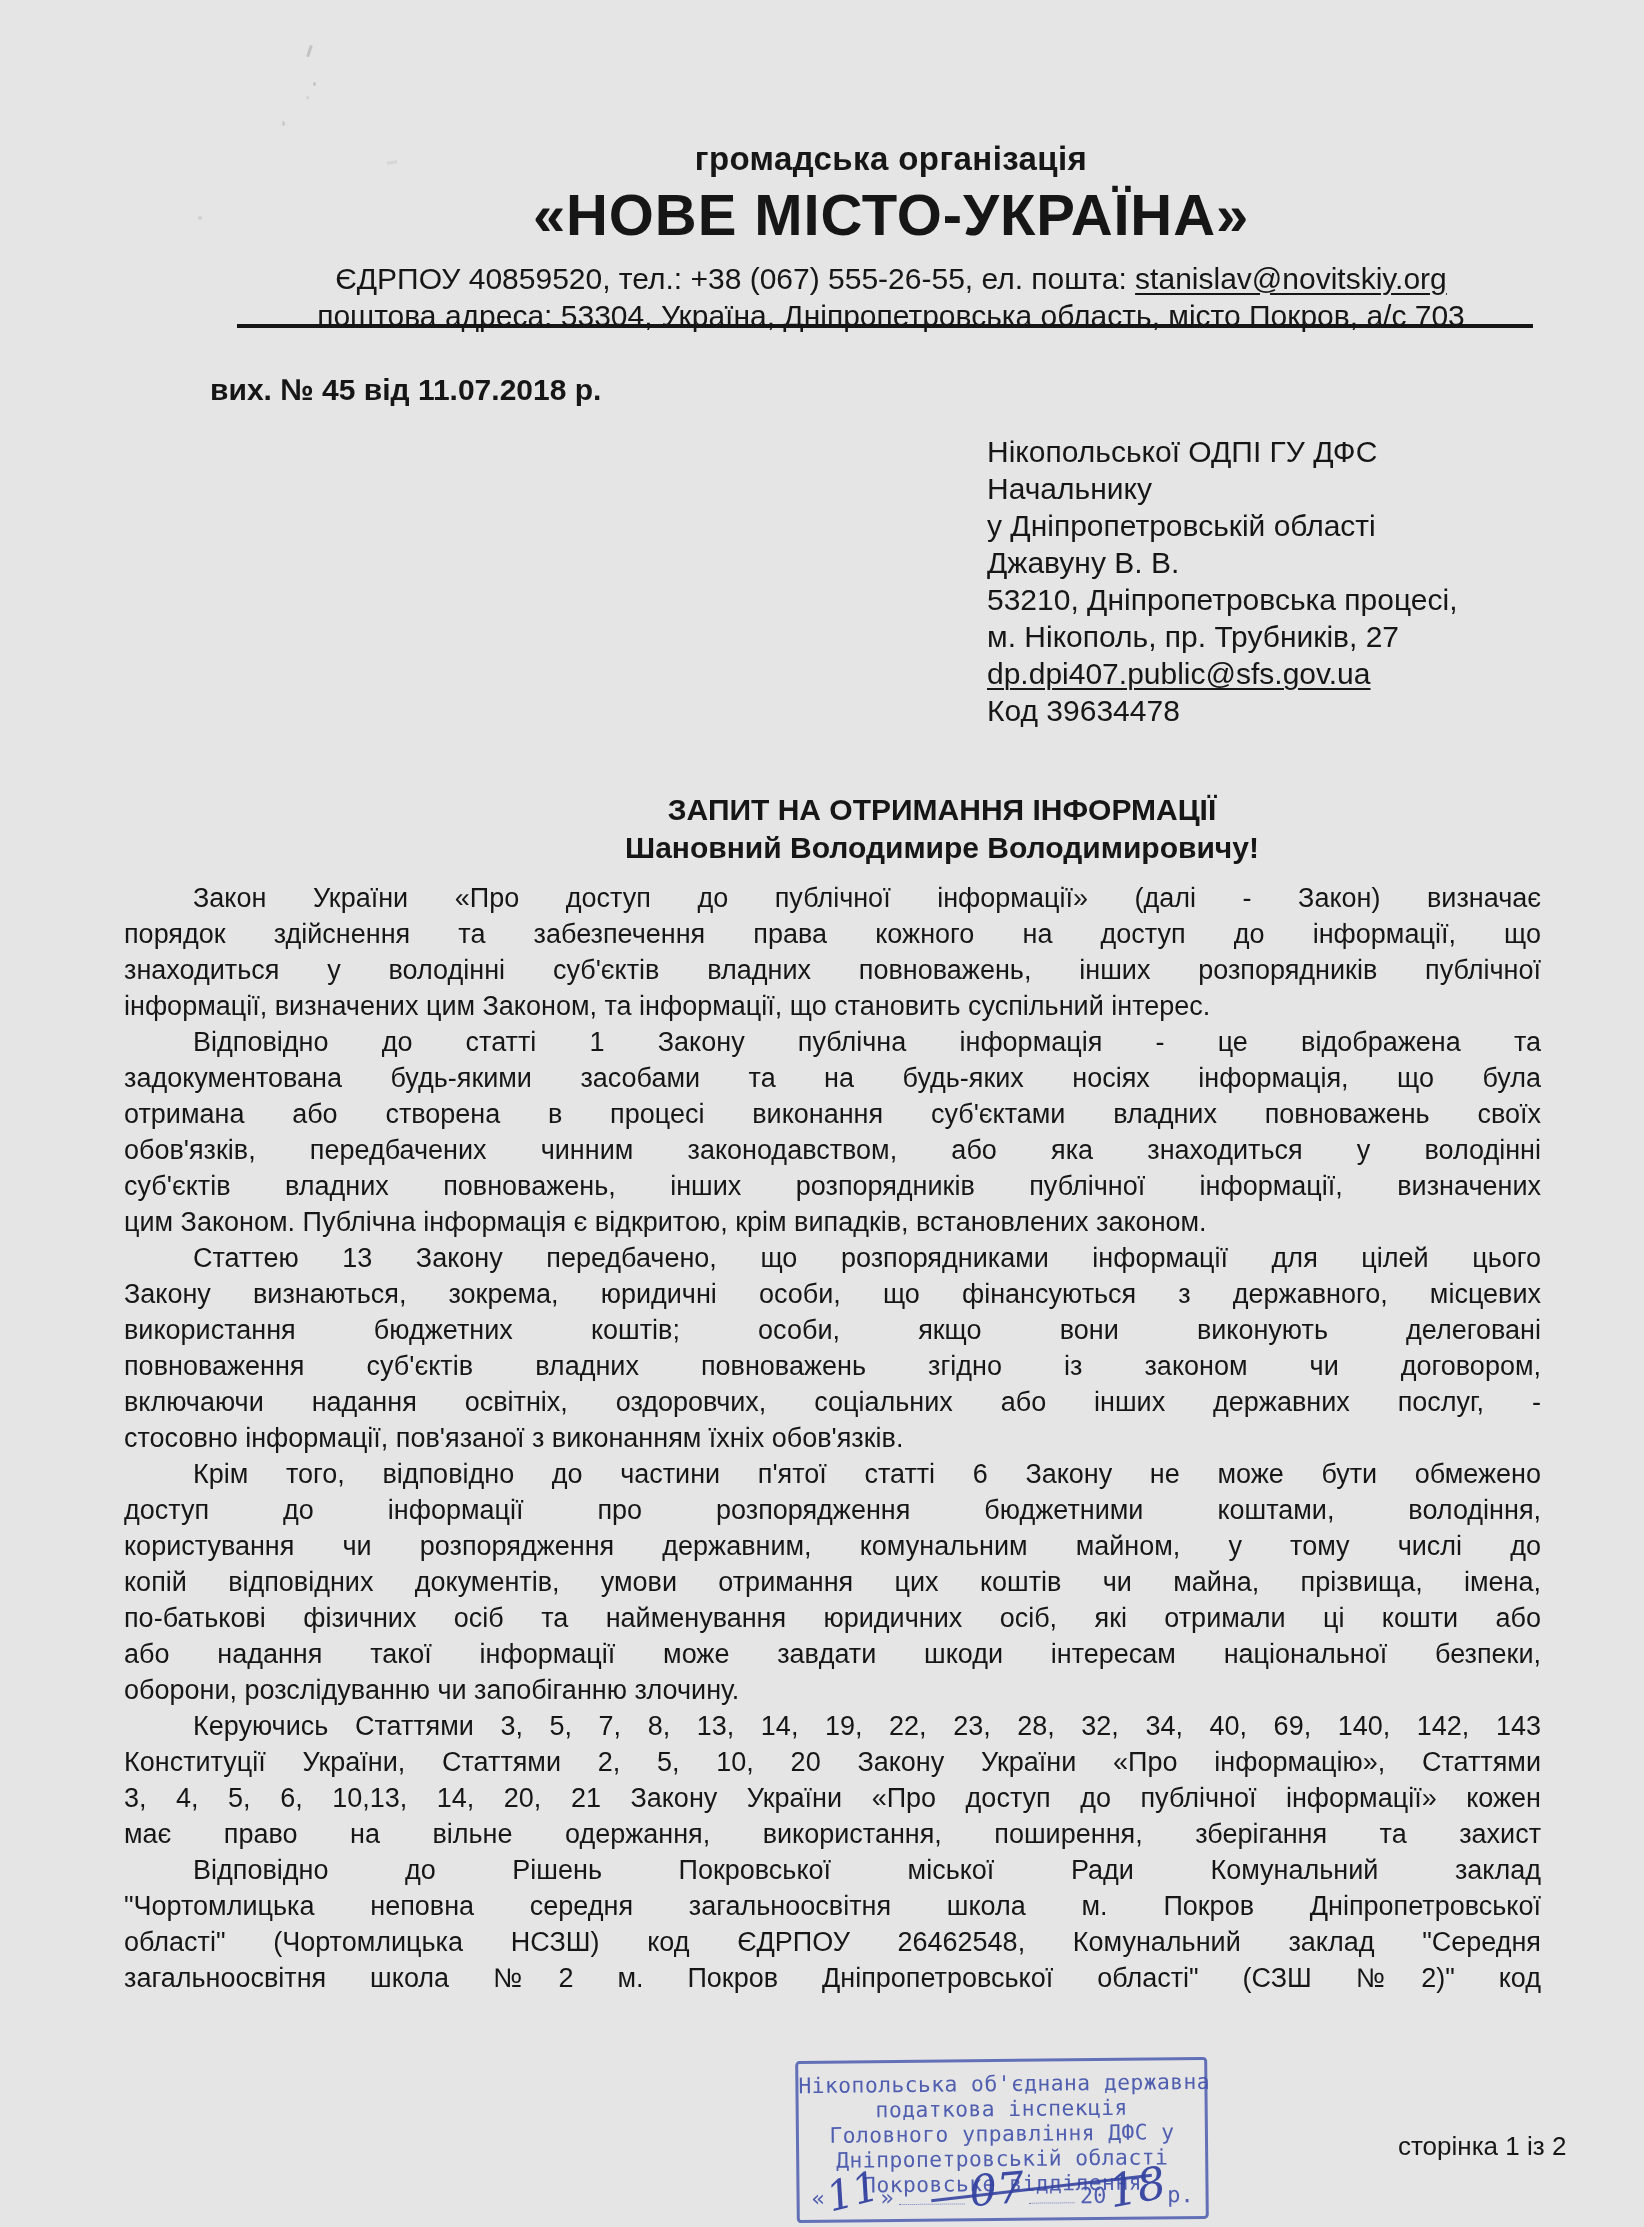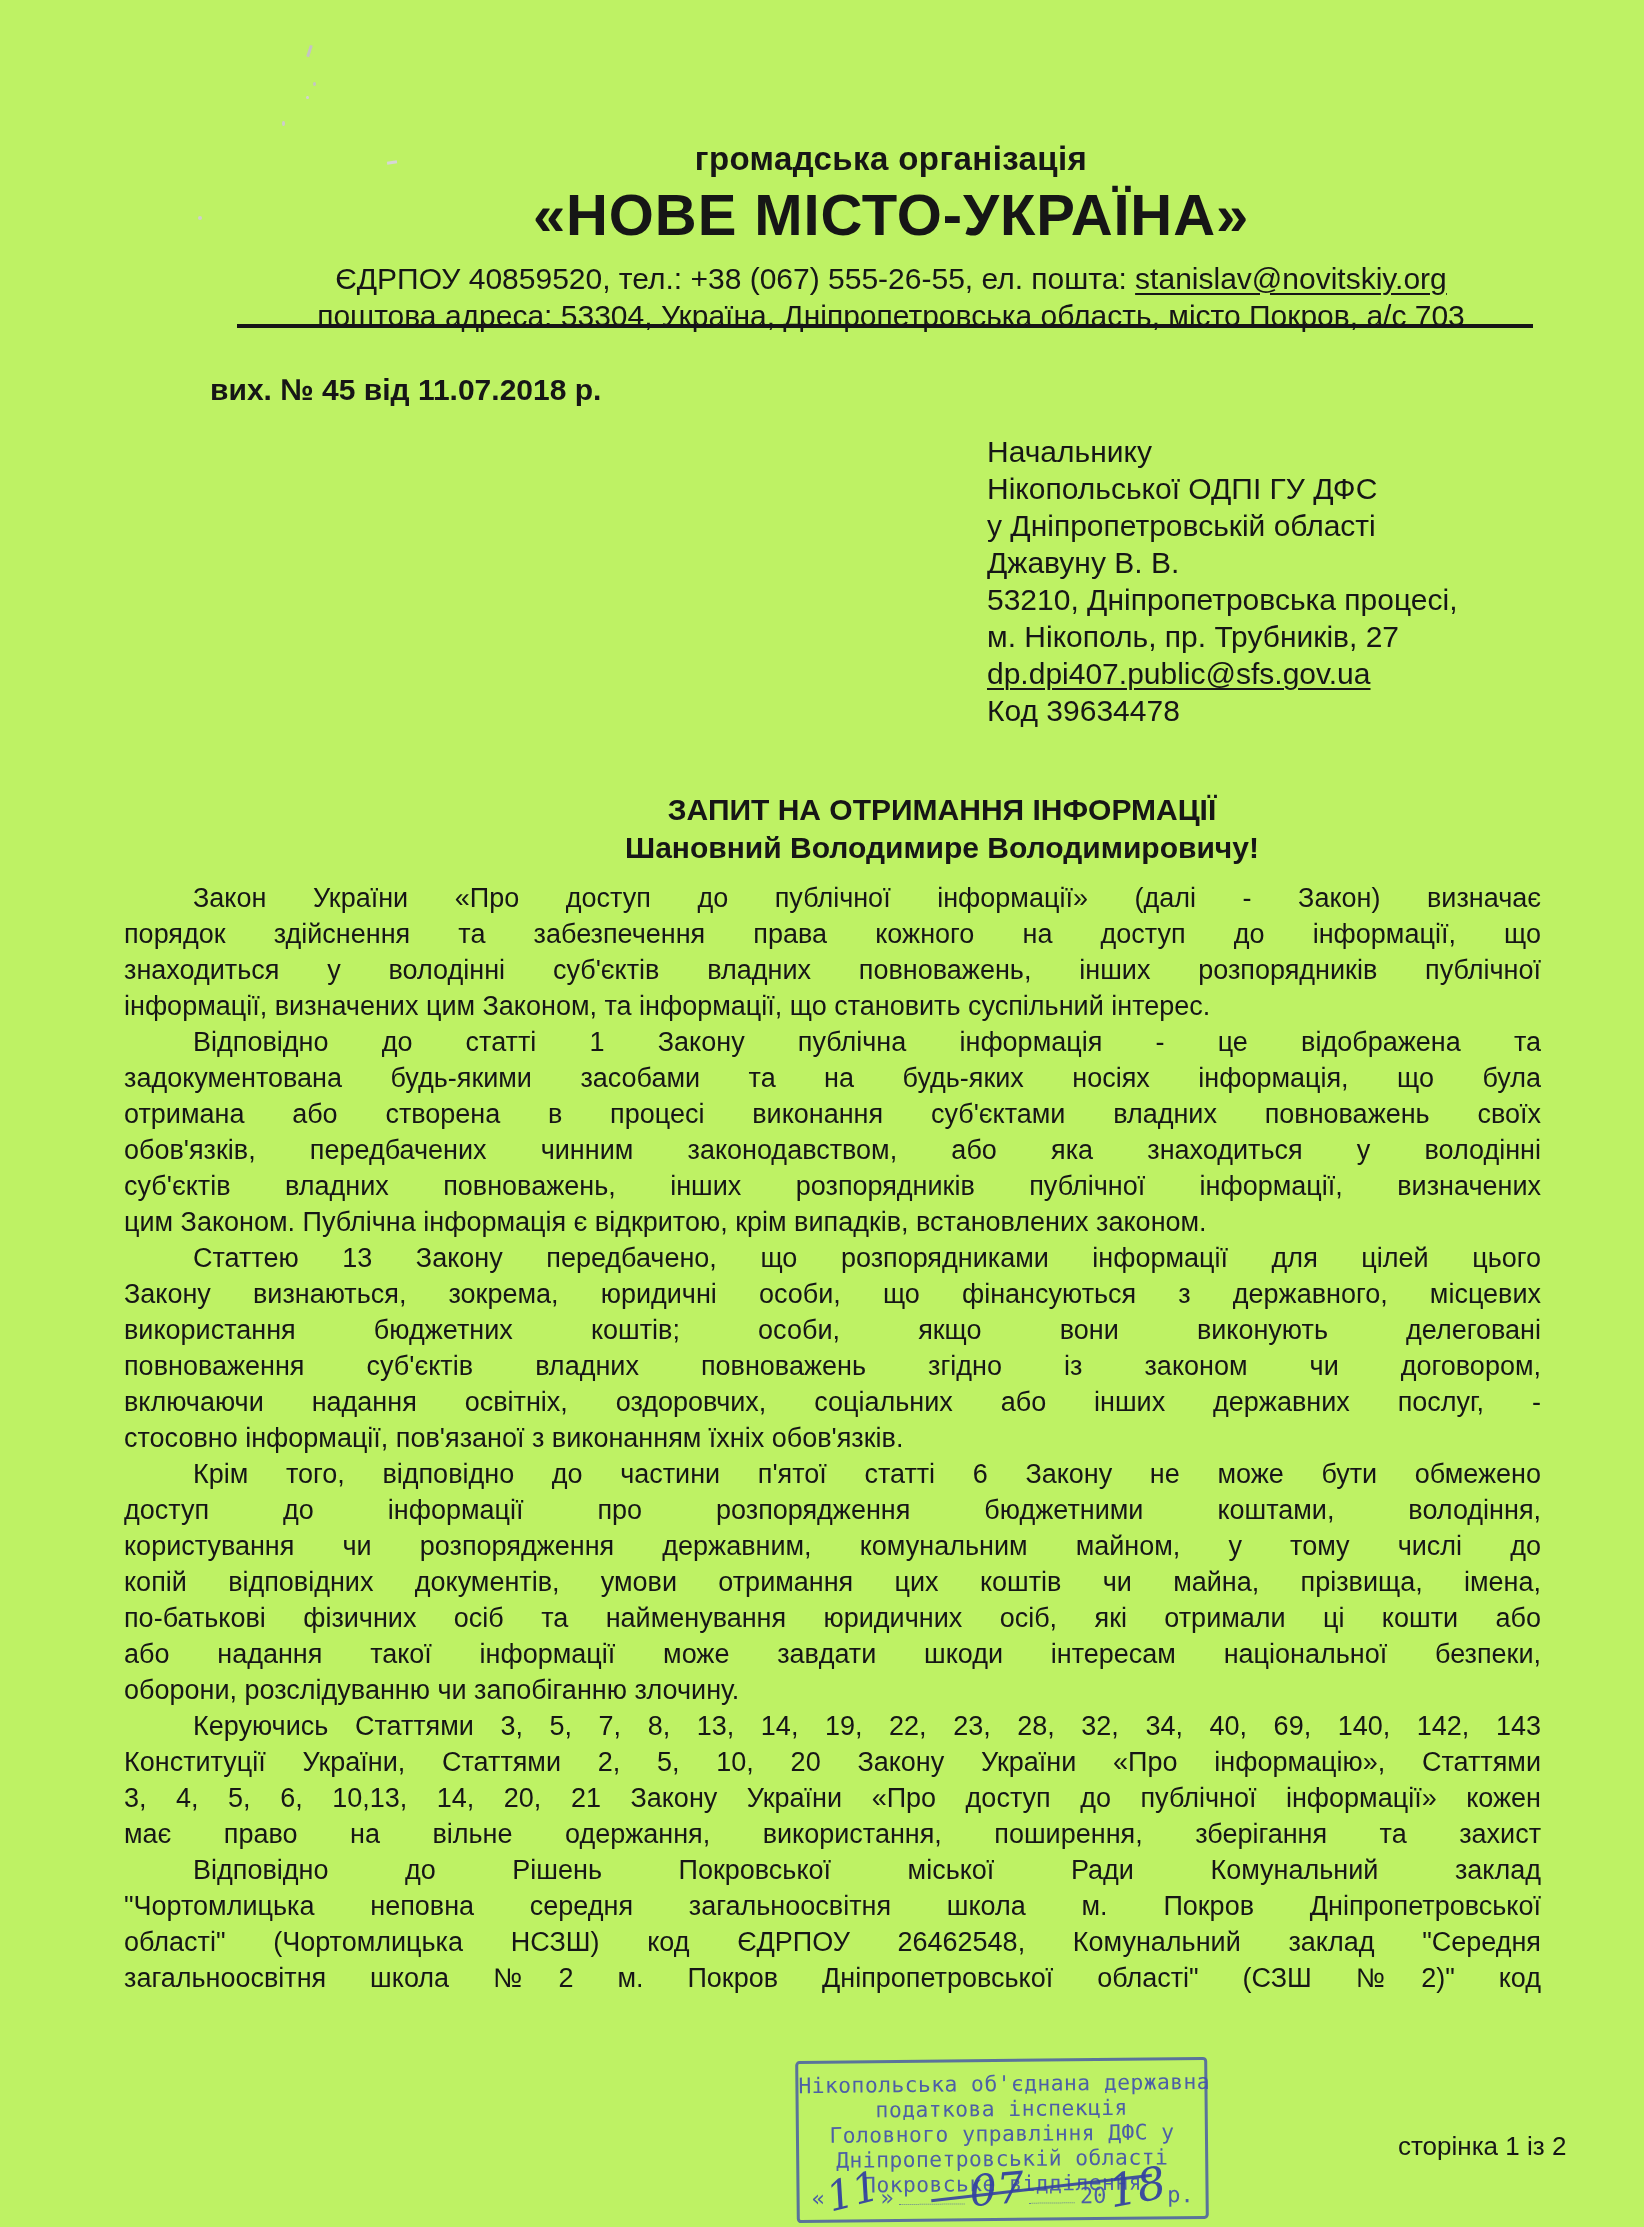--- a/index.html
+++ b/index.html
@@ -1,17 +1,17 @@
 <!DOCTYPE html>
 <html style="font-size:13.7px"><head>
 <meta charset="utf-8">
 <style>
   html,body{margin:0;padding:0;background:#ffffff;}
   .page{
-    position:relative;width:1644px;height:2227px;background:#bef264;
+    position:relative;width:1644px;height:2227px;background:#e5e5e5;
     font-family:"Liberation Sans", sans-serif;color:#161616;overflow:hidden;
   }
   
   .letterhead{position:absolute;left:240px;top:140px;width:1302px;text-align:center;z-index:2;}
   .org-type{font-size:33px;font-weight:bold;letter-spacing:0.4px;}
   .org-name{font-size:58px;font-weight:bold;letter-spacing:0.9px;margin-top:2.6px;}
   .org-contact{font-size:30px;margin-top:14px;white-space:nowrap;}
   .org-postal{font-size:30px;margin-top:3.4px;white-space:nowrap;}
   .u{text-decoration:underline;text-underline-offset:4.3px;text-decoration-thickness:1.7px;}
   .rule{position:absolute;left:237px;top:324px;width:1296px;height:4.3px;background:#161616;z-index:2;}
@@ -77,22 +77,22 @@
     <div class="org-contact"><span>ЄДРПОУ 40859520, тел.: +38 (067) 555-26-55, ел. пошта: </span><span class="u">stanislav@novitskiy.org</span></div>
     <div class="org-postal">поштова адреса: 53304, Україна, Дніпропетровська область, місто Покров, а/с 703</div>
   </div>
 
   <div class="rule"></div>
 
   <div class="ref">вих. № 45 від 11.07.2018 р.</div>
 
   <div class="recipient">
     <div>
+        <div class="rline">Нікопольської ОДПІ ГУ ДФС</div>
         <div class="rline">Начальнику</div>
-        <div class="rline">Нікопольської ОДПІ ГУ ДФС</div>
         <div class="rline">у Дніпропетровській області</div>
         <div class="rline">Джавуну В. В.</div>
         <div class="rline">53210, Дніпропетровська процесі,</div>
         <div class="rline">м. Нікополь, пр. Трубників, 27</div>
       </div>
     <div class="rec-email">dp.dpi407.public@sfs.gov.ua</div>
     <div class="rline">Код 39634478</div>
   </div>
 
   <div class="doc-title">ЗАПИТ НА ОТРИМАННЯ ІНФОРМАЦІЇ</div>

